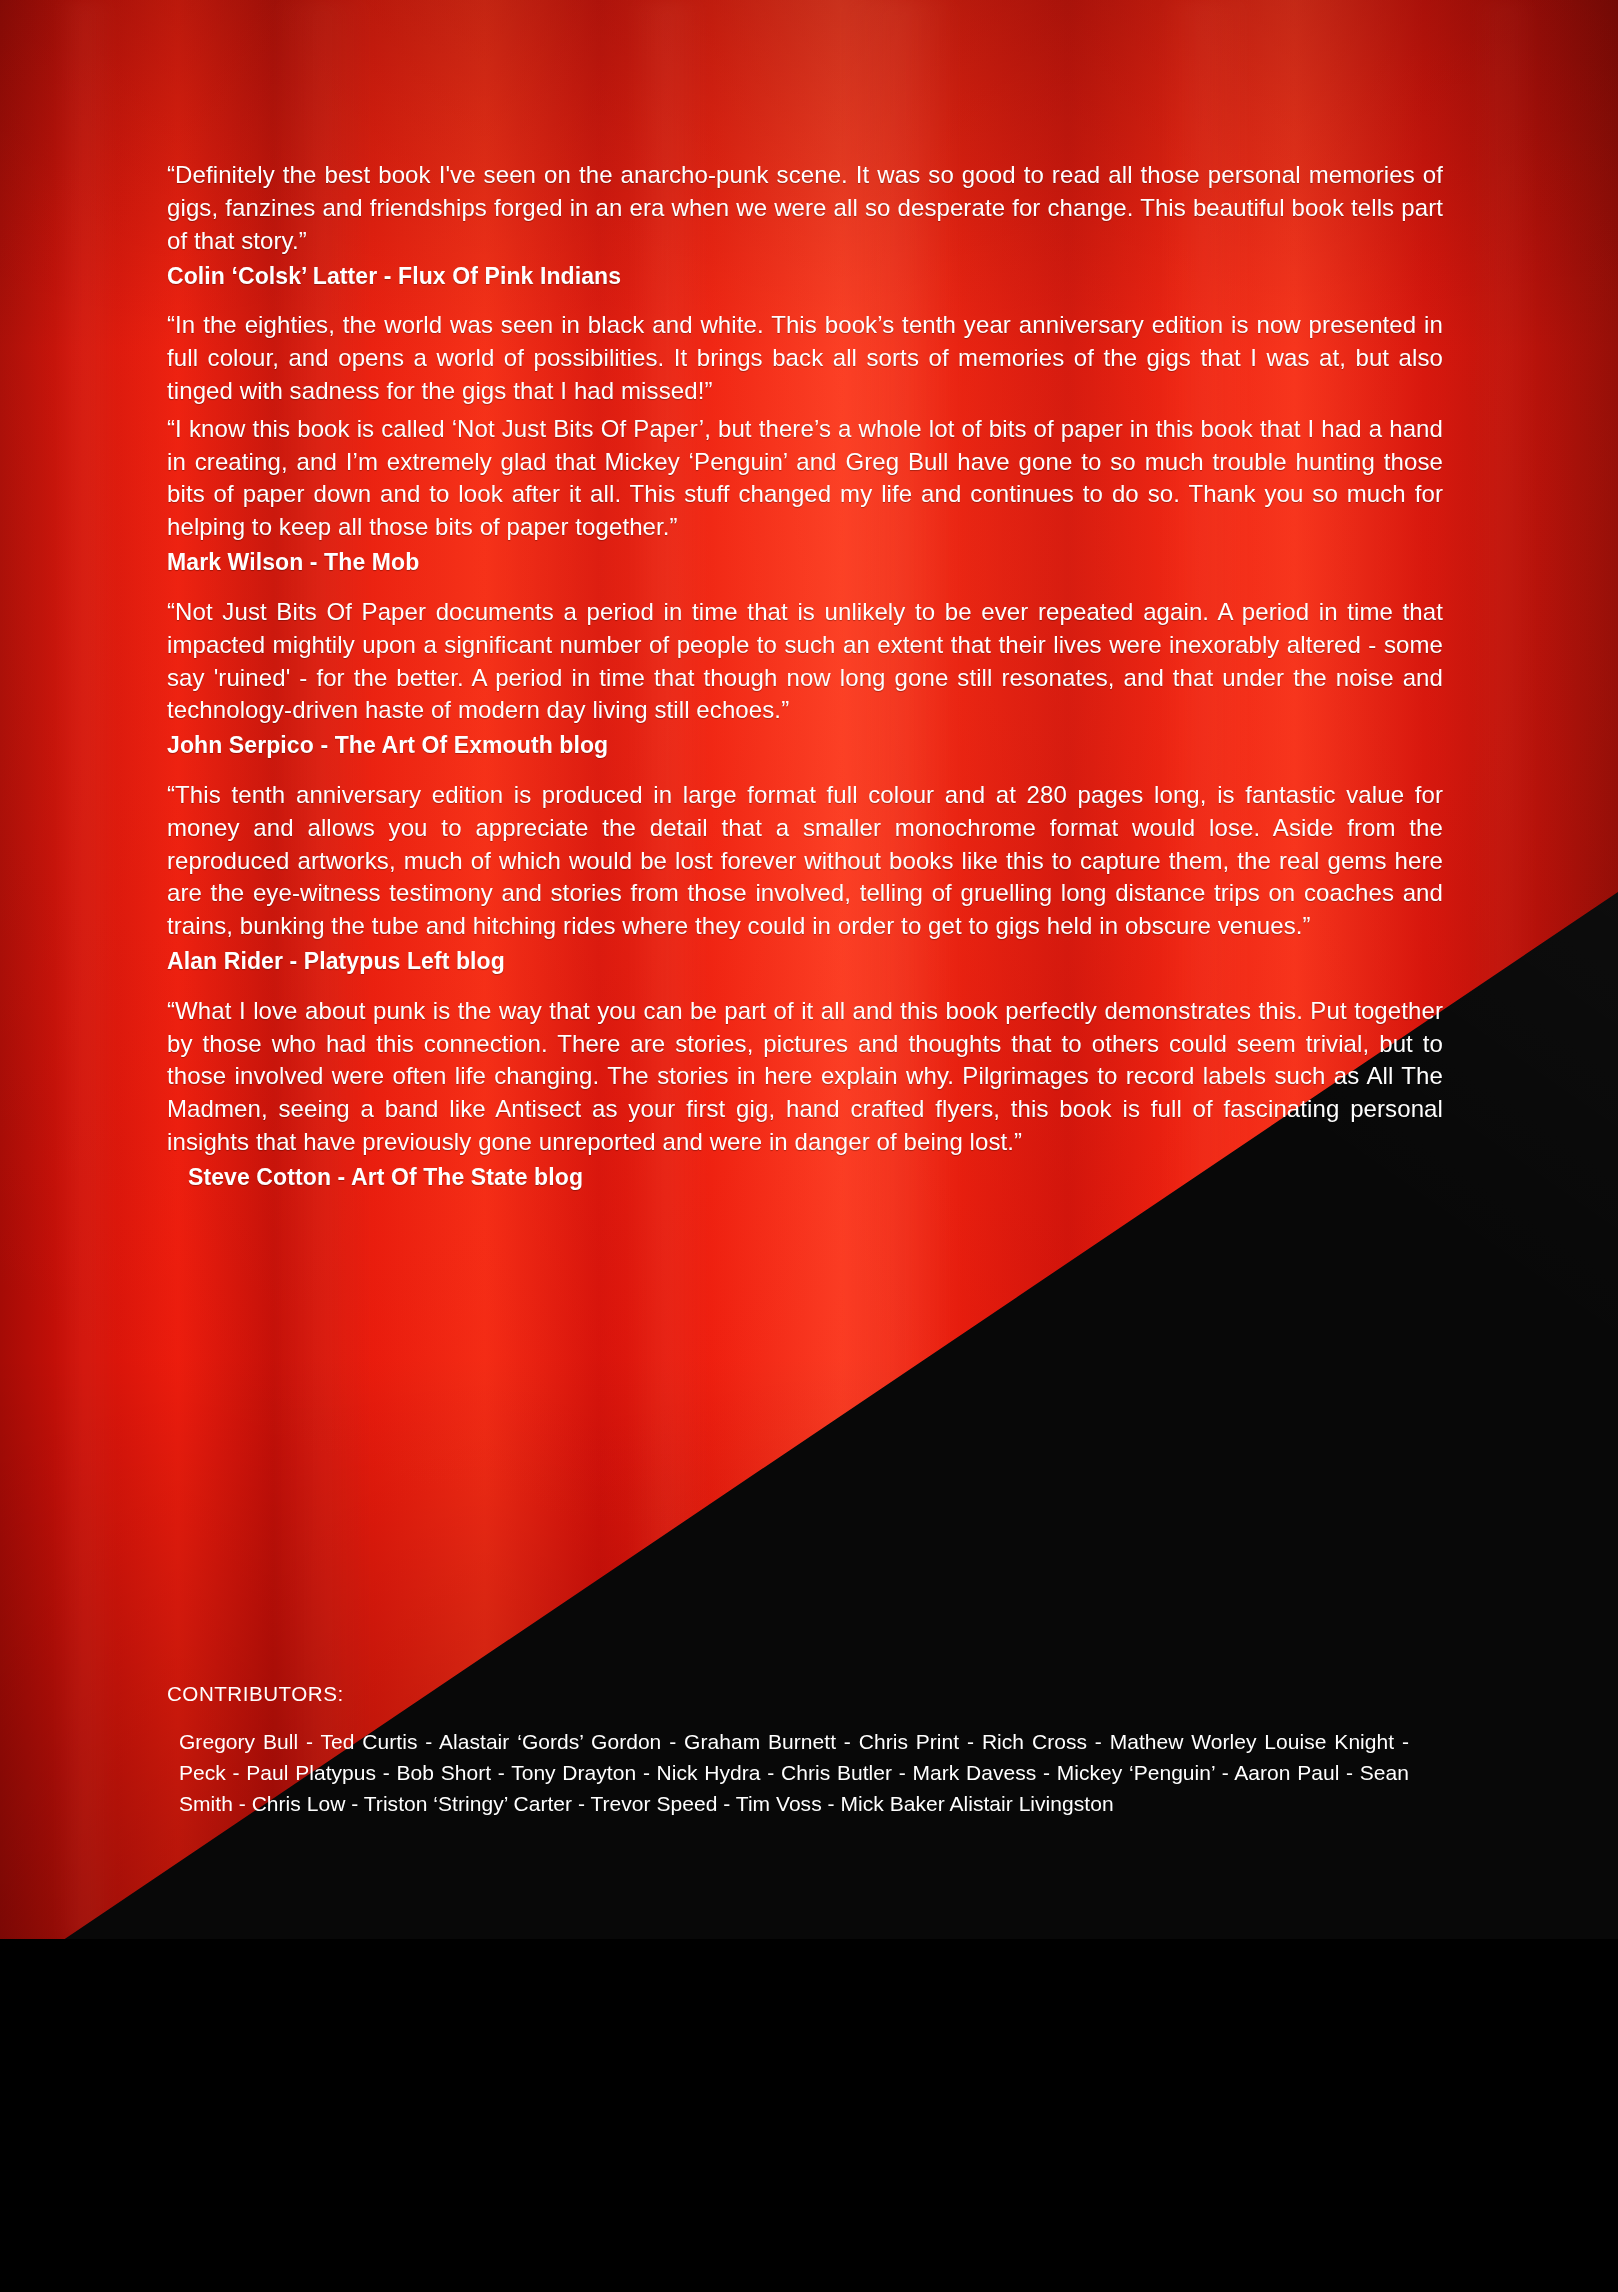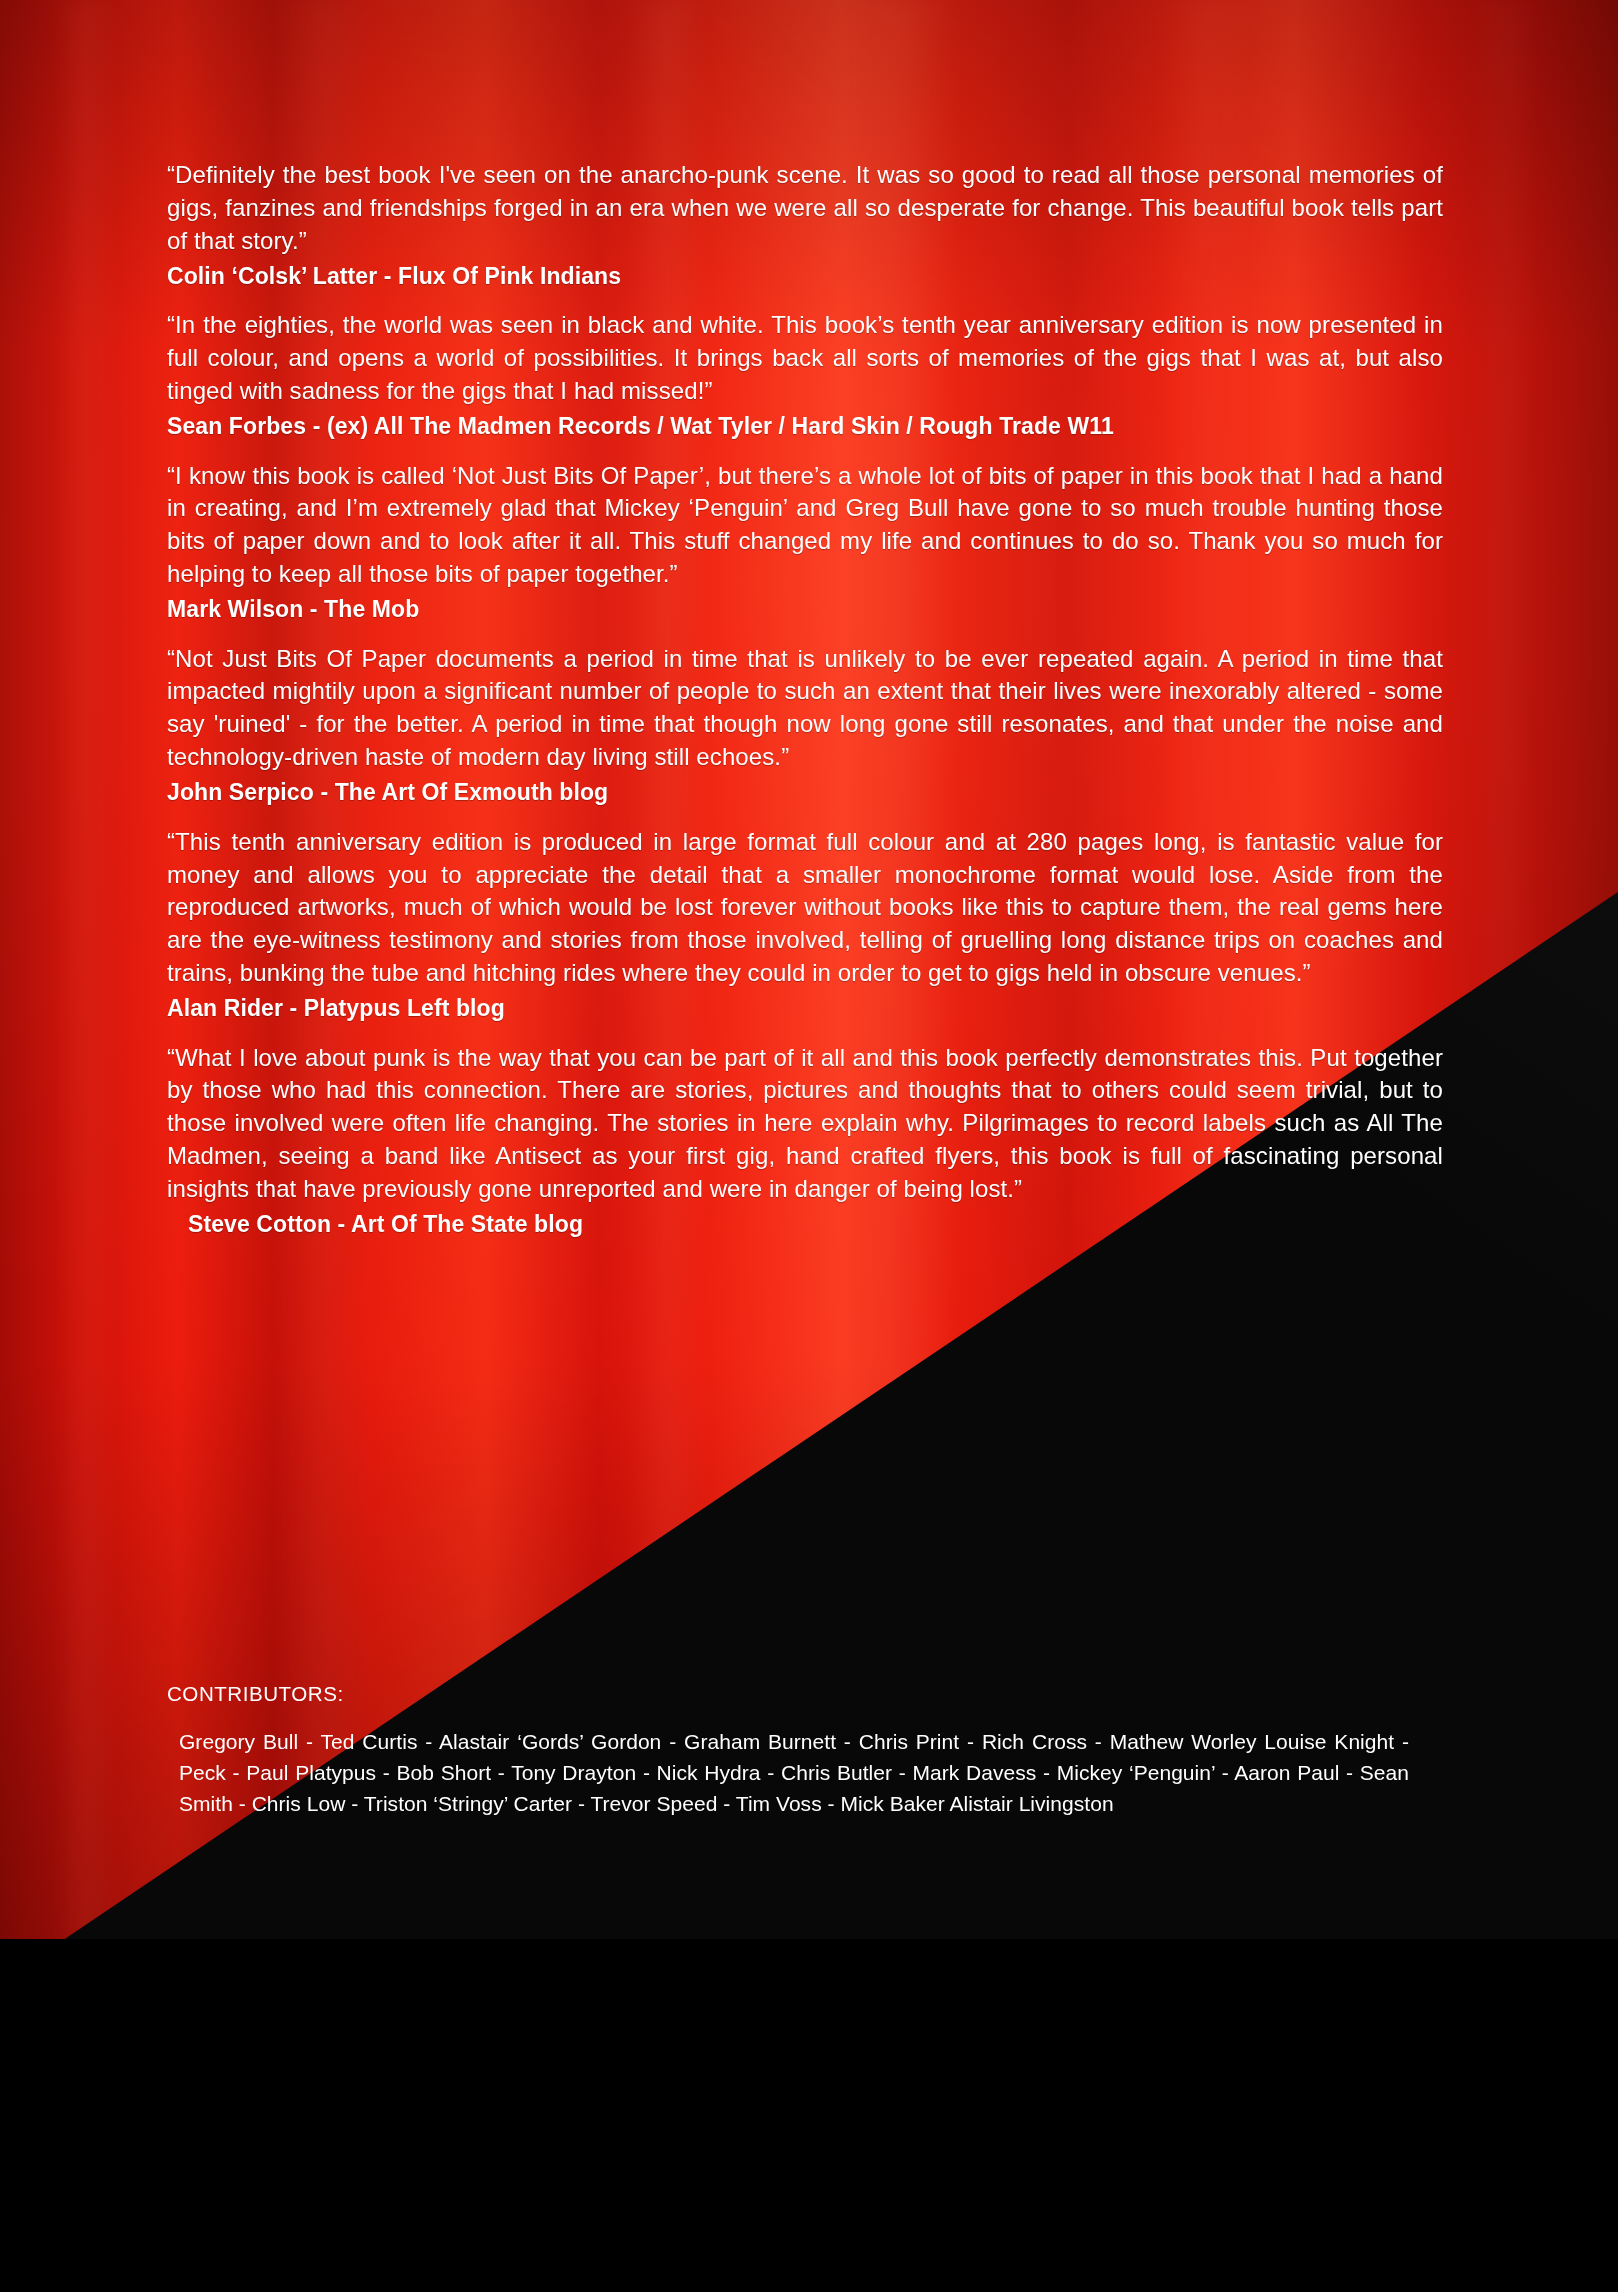--- a/index.html
+++ b/index.html
@@ -244,21 +244,20 @@
 
   <div class="black-wedge-2"></div>
   <div class="wedge-sheen"></div>
 
   <div class="content">
 
     <p class="quote">“Definitely the best book I've seen on the anarcho-punk scene. It was so good to read all those personal memories of gigs, fanzines and friendships forged in an era when we were all so desperate for change. This beautiful book tells part of that story.”</p>
     <p class="attrib">Colin ‘Colsk’ Latter - Flux Of Pink Indians</p>
 
     <p class="quote">“In the eighties, the world was seen in black and white. This book’s tenth year anniversary edition is now presented in full colour, and opens a world of possibilities. It brings back all sorts of memories of the gigs that I was at, but also tinged with sadness for the gigs that I had missed!”</p>
-    <p class="attrib">Sean Forbes - (ex) All The Madmen Records / Wat Tyler / Hard Skin / Rough Trade W11</p>
 
     <p class="quote">“I know this book is called ‘Not Just Bits Of Paper’, but there’s a whole lot of bits of paper in this book that I had a hand in creating, and I’m extremely glad that Mickey ‘Penguin’ and Greg Bull have gone to so much trouble hunting those bits of paper down and to look after it all. This stuff changed my life and continues to do so. Thank you so much for helping to keep all those bits of paper together.”</p>
     <p class="attrib">Mark Wilson - The Mob</p>
 
     <p class="quote">“Not Just Bits Of Paper documents a period in time that is unlikely to be ever repeated again. A period in time that impacted mightily upon a significant number of people to such an extent that their lives were inexorably altered - some say 'ruined' - for the better. A period in time that though now long gone still resonates, and that under the noise and technology-driven haste of modern day living still echoes.”</p>
     <p class="attrib">John Serpico - The Art Of Exmouth blog</p>
 
     <p class="quote">“This tenth anniversary edition is produced in large format full colour and at 280 pages long, is fantastic value for money and allows you to appreciate the detail that a smaller monochrome format would lose. Aside from the reproduced artworks, much of which would be lost forever without books like this to capture them, the real gems here are the eye-witness testimony and stories from those involved, telling of gruelling long distance trips on coaches and trains, bunking the tube and hitching rides where they could in order to get to gigs held in obscure venues.”</p>
     <p class="attrib">Alan Rider - Platypus Left blog</p>
 

